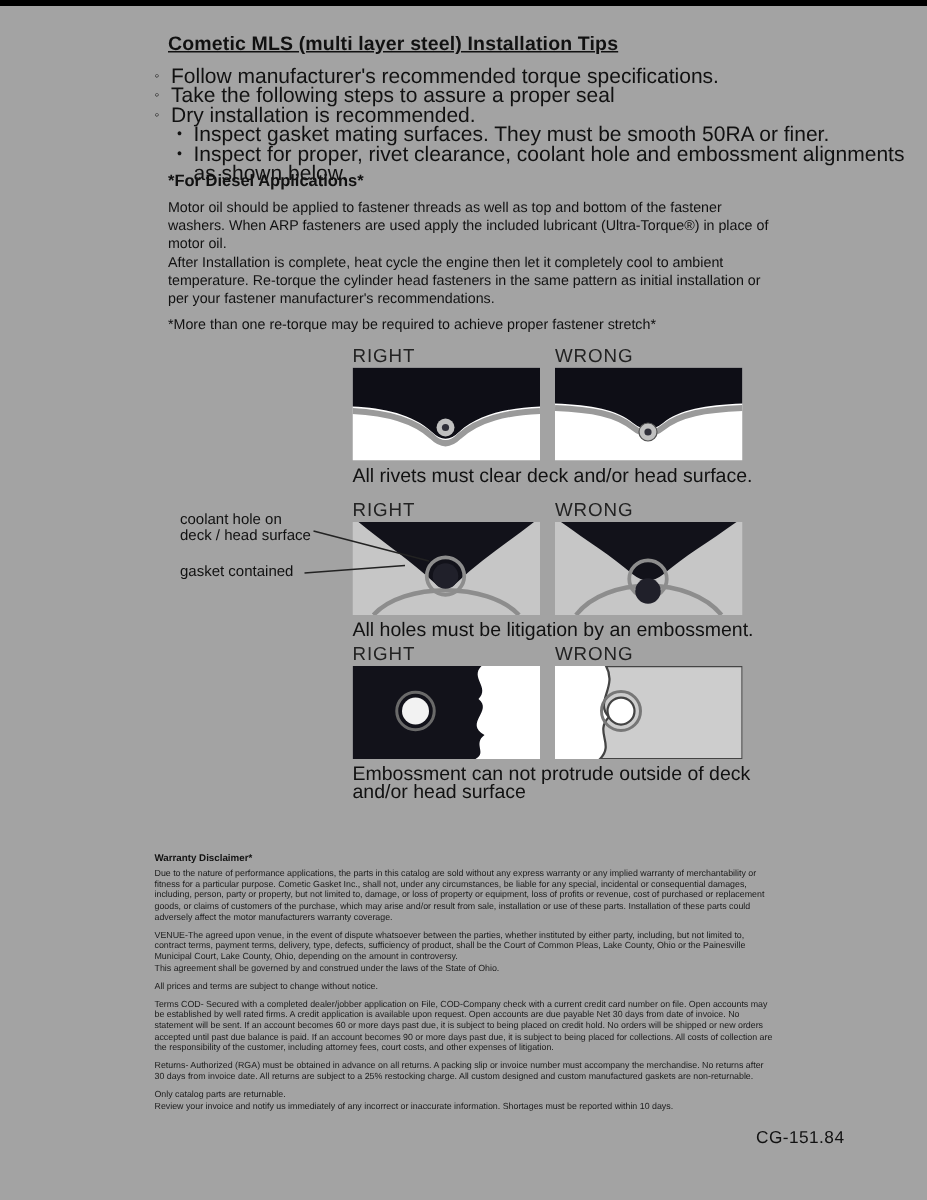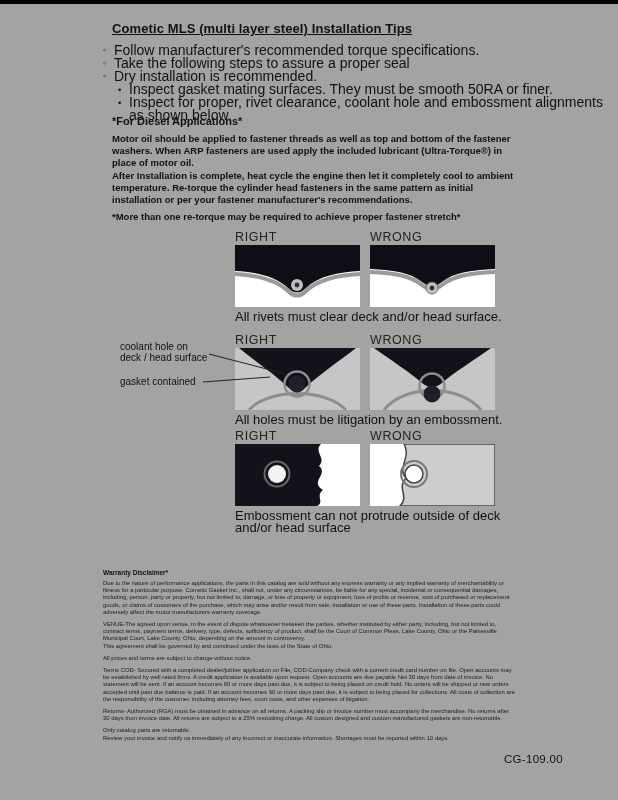--- a/index.html
+++ b/index.html
@@ -10,21 +10,21 @@
 
   .title { position:absolute; left:112px; top:21px; font-size:13px; font-weight:bold; text-decoration:underline; letter-spacing:0.1px; }
 
   .tips { position:absolute; left:103px; top:44px; font-size:14px; line-height:13px; }
   .tip { position:relative; padding-left:11px; }
   .tip::before { content:"◦"; position:absolute; left:0; top:0; font-size:9px; }
   .subtip { position:relative; margin-left:15px; padding-left:11px; }
   .subtip::before { content:"•"; position:absolute; left:0; top:0; font-size:9.5px; }
 
   .diesel-heading { position:absolute; left:112px; top:115px; font-size:11px; font-weight:bold; }
-  .para { position:absolute; left:112px; width:404px; font-size:9.5px; line-height:12px;font-weight:bold; }
+  .para { position:absolute; left:112px; width:404px; font-size:9.5px; line-height:12px; }
   .p1 { top:133px; }
   .p2 { top:170px; }
   .p3 { top:211px; }
 
   .dlabel { position:absolute; width:125px; text-align:left; font-size:12.5px; letter-spacing:0.6px; color:#222; }
   .col-left { left:235px; }
   .col-right { left:370px; }
   .dimg { position:absolute; width:125px; height:62px; }
   .caption { position:absolute; left:235px; width:270px; font-size:13px; line-height:11.5px; white-space:pre-line; }
 
@@ -127,14 +127,14 @@
     <div class="disc-p">Due to the nature of performance applications, the parts in this catalog are sold without any express warranty or any implied warranty of merchantability or fitness for a particular purpose.  Cometic Gasket Inc., shall not, under any circumstances, be liable for any special, incidental or consequential damages, including, person, party or property, but not limited to, damage, or loss of property or equipment, loss of profits or revenue, cost of purchased or replacement goods, or claims of customers of the purchase, which may arise and/or result from sale, installation or use of these parts.  Installation of these parts could adversely affect the motor manufacturers warranty coverage.</div>
     <div class="disc-p">VENUE-The agreed upon venue, in the event of dispute whatsoever between the parties, whether instituted by either party, including, but not limited to, contract terms, payment terms, delivery, type, defects, sufficiency of product, shall be the Court of Common Pleas, Lake County, Ohio or the Painesville Municipal Court, Lake County, Ohio, depending on the amount in controversy.
 This agreement shall be governed by and construed under the laws of the State of Ohio.</div>
     <div class="disc-p">All prices and terms are subject to change without notice.</div>
     <div class="disc-p">Terms COD- Secured with a completed dealer/jobber application on File, COD-Company check with a current credit card number on file.  Open accounts may be established by well rated firms.  A credit application is available upon request.  Open accounts are due payable Net 30 days from date of invoice.  No statement will be sent.  If an account becomes 60 or more days past due, it is subject to being placed on credit hold.  No orders will be shipped or new orders accepted until past due balance is paid.  If an account becomes 90 or more days past due, it is subject to being placed for collections.  All costs of collection are the responsibility of the customer, including attorney fees, court costs, and other expenses of litigation.</div>
     <div class="disc-p">Returns- Authorized (RGA) must be obtained in advance on all returns.  A packing slip or invoice number must accompany the merchandise.  No returns after 30 days from invoice date.  All returns are subject to a 25% restocking charge.  All custom designed and custom manufactured gaskets are non-returnable.</div>
     <div class="disc-p">Only catalog parts are returnable.
 Review your invoice and notify us immediately of any incorrect or inaccurate information.  Shortages must be reported within 10 days.</div>
   </div>
 
-  <div class="doc-code">CG-109.00</div>
+  <div class="doc-code">CG-151.84</div>
 </div>
 
 </body></html>

